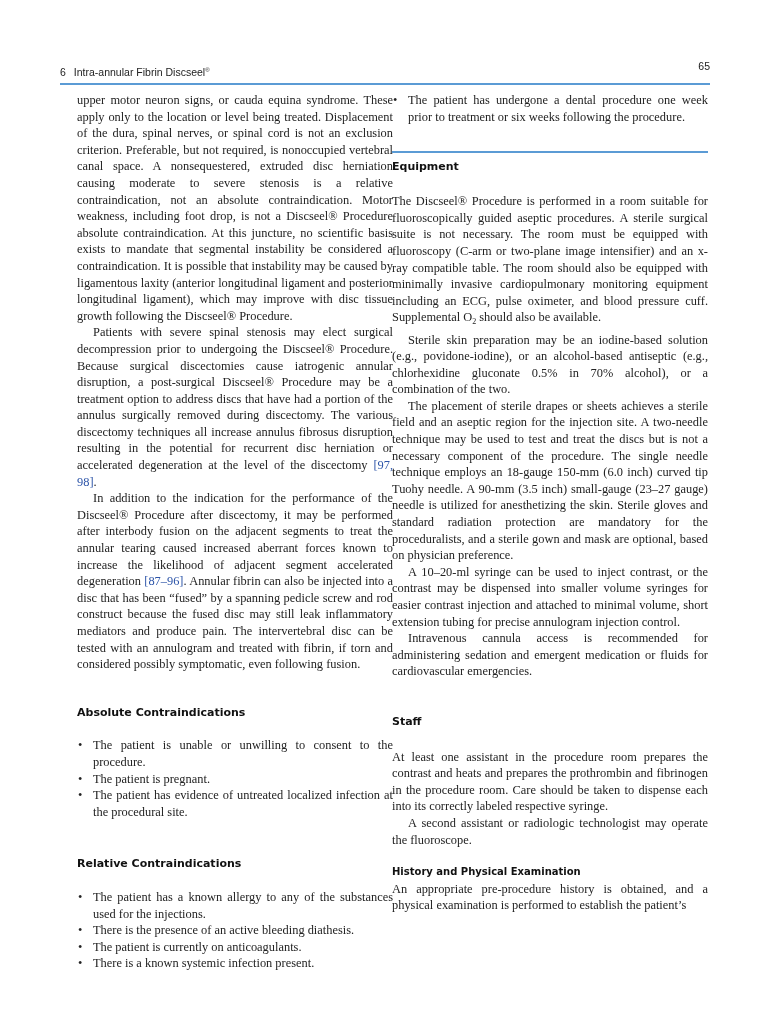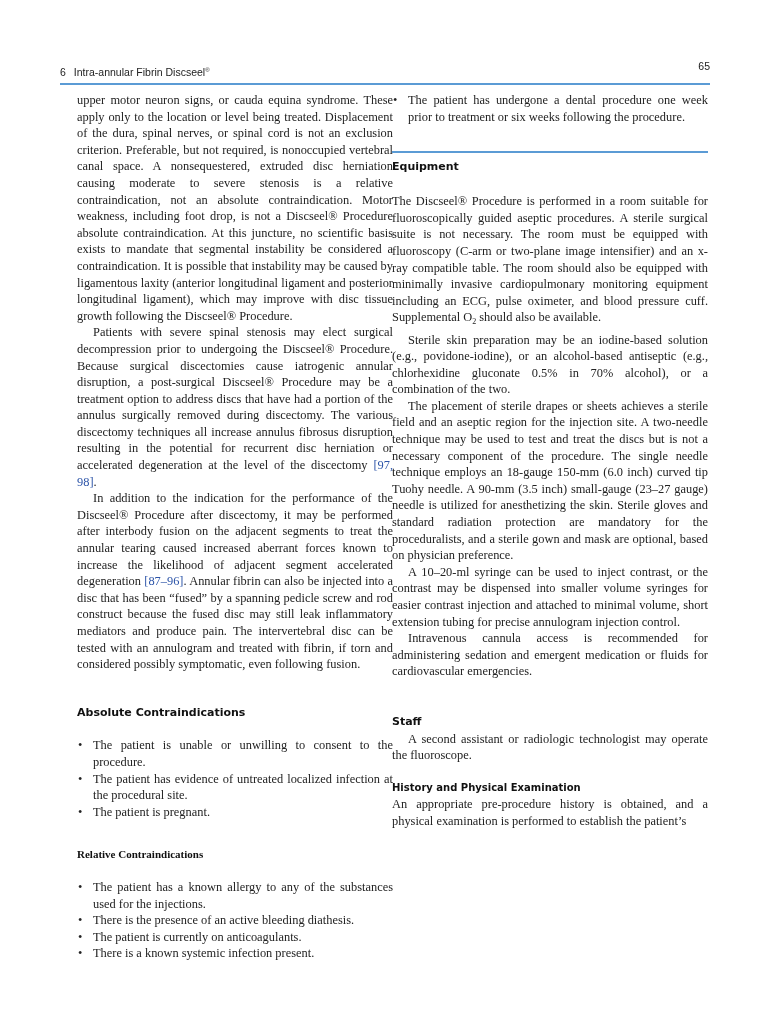--- a/index.html
+++ b/index.html
@@ -48,25 +48,25 @@
 </div>
 
 <div class="col left">
   <p>upper motor neuron signs, or cauda equina syndrome. These apply only to the location or level being treated. Displacement of the dura, spinal nerves, or spinal cord is not an exclusion criterion. Preferable, but not required, is nonoccupied vertebral canal space. A nonsequestered, extruded disc herniation causing moderate to severe stenosis is a relative contraindication, not an absolute contraindication. Motor weakness, including foot drop, is not a Discseel® Procedure absolute contraindication. At this juncture, no scientific basis exists to mandate that segmental instability be considered a contraindication. It is possible that instability may be caused by ligamentous laxity (anterior longitudinal ligament and posterior longitudinal ligament), which may improve with disc tissue growth following the Discseel® Procedure.</p>
   <p class="indent"><span>Patients with severe spinal stenosis may elect surgical decompression prior to undergoing the Discseel® Procedure. Because surgical discectomies cause iatrogenic annular disruption, a post-surgical Discseel® Procedure may be a treatment option to address discs that have had a portion of the annulus surgically removed during discectomy. The various discectomy techniques all increase annulus fibrosus disruption resulting in the potential for recurrent disc herniation or accelerated degeneration at the level of the discectomy </span><span class="cite">[97, 98]</span><span>.</span></p>
   <p class="indent"><span>In addition to the indication for the performance of the Discseel® Procedure after discectomy, it may be performed after interbody fusion on the adjacent segments to treat the annular tearing caused increased aberrant forces known to increase the likelihood of adjacent segment accelerated degeneration </span><span class="cite">[87–96]</span><span>. Annular fibrin can also be injected into a disc that has been “fused” by a spanning pedicle screw and rod construct because the fused disc may still leak inflammatory mediators and produce pain. The intervertebral disc can be tested with an annulogram and treated with fibrin, if torn and considered possibly symptomatic, even following fusion.</span></p>
 
   <h2 class="section" style="margin-top:32px;">Absolute Contraindications</h2>
   <ul class="bullets" style="margin-top:16px;">
     <li>The patient is unable or unwilling to consent to the procedure.</li>
+    <li>The patient is pregnant.</li>
     <li>The patient has evidence of untreated localized infection at the procedural site.</li>
-    <li>The patient is pregnant.</li>
   </ul>
 
-  <h2 class="section" style="margin-top:26px;font-family:Liberation Serif, serif;">Relative Contraindications</h2>
+  <h2 class="section" style="margin-top:36px;">Relative Contraindications</h2>
   <ul class="bullets" style="margin-top:16px;">
     <li>The patient has a known allergy to any of the substances used for the injections.</li>
     <li>There is the presence of an active bleeding diathesis.</li>
     <li>The patient is currently on anticoagulants.</li>
     <li>There is a known systemic infection present.</li>
   </ul>
 </div>
 
 <div class="col right">
   <ul class="bullets">
@@ -75,17 +75,18 @@
 
   <div class="sec-rule" style="margin-top:26px;"></div>
   <h2 class="section" style="margin-top:6px;">Equipment</h2>
   <p style="margin-top:18px;"><span>The Discseel® Procedure is performed in a room suitable for fluoroscopically guided aseptic procedures. A sterile surgical suite is not necessary. The room must be equipped with fluoroscopy (C-arm or two-plane image intensifier) and an x-ray compatible table. The room should also be equipped with minimally invasive cardiopulmonary monitoring equipment including an ECG, pulse oximeter, and blood pressure cuff. Supplemental O</span><sub>2</sub><span> should also be available.</span></p>
   <p class="indent">Sterile skin preparation may be an iodine-based solution (e.g., povidone-iodine), or an alcohol-based antiseptic (e.g., chlorhexidine gluconate 0.5% in 70% alcohol), or a combination of the two.</p>
   <p class="indent">The placement of sterile drapes or sheets achieves a sterile field and an aseptic region for the injection site. A two-needle technique may be used to test and treat the discs but is not a necessary component of the procedure. The single needle technique employs an 18-gauge 150-mm (6.0 inch) curved tip Tuohy needle. A 90-mm (3.5 inch) small-gauge (23–27 gauge) needle is utilized for anesthetizing the skin. Sterile gloves and standard radiation protection are mandatory for the proceduralists, and a sterile gown and mask are optional, based on physician preference.</p>
   <p class="indent">A 10–20-ml syringe can be used to inject contrast, or the contrast may be dispensed into smaller volume syringes for easier contrast injection and attached to minimal volume, short extension tubing for precise annulogram injection control.</p>
   <p class="indent">Intravenous cannula access is recommended for administering sedation and emergent medication or fluids for cardiovascular emergencies.</p>
 
   <h2 class="section" style="margin-top:34px;">Staff</h2>
+  <p style="margin-top:18px;">At least one assistant in the procedure room prepares the contrast and heats and prepares the prothrombin and fibrinogen in the procedure room. Care should be taken to dispense each into its correctly labeled respective syringe.</p>
   <p class="indent">A second assistant or radiologic technologist may operate the fluoroscope.</p>
 
   <h3 class="subsection" style="margin-top:16px;">History and Physical Examination</h3>
   <p>An appropriate pre-procedure history is obtained, and a physical examination is performed to establish the patient’s</p>
 </div>
 
 </body></html>

